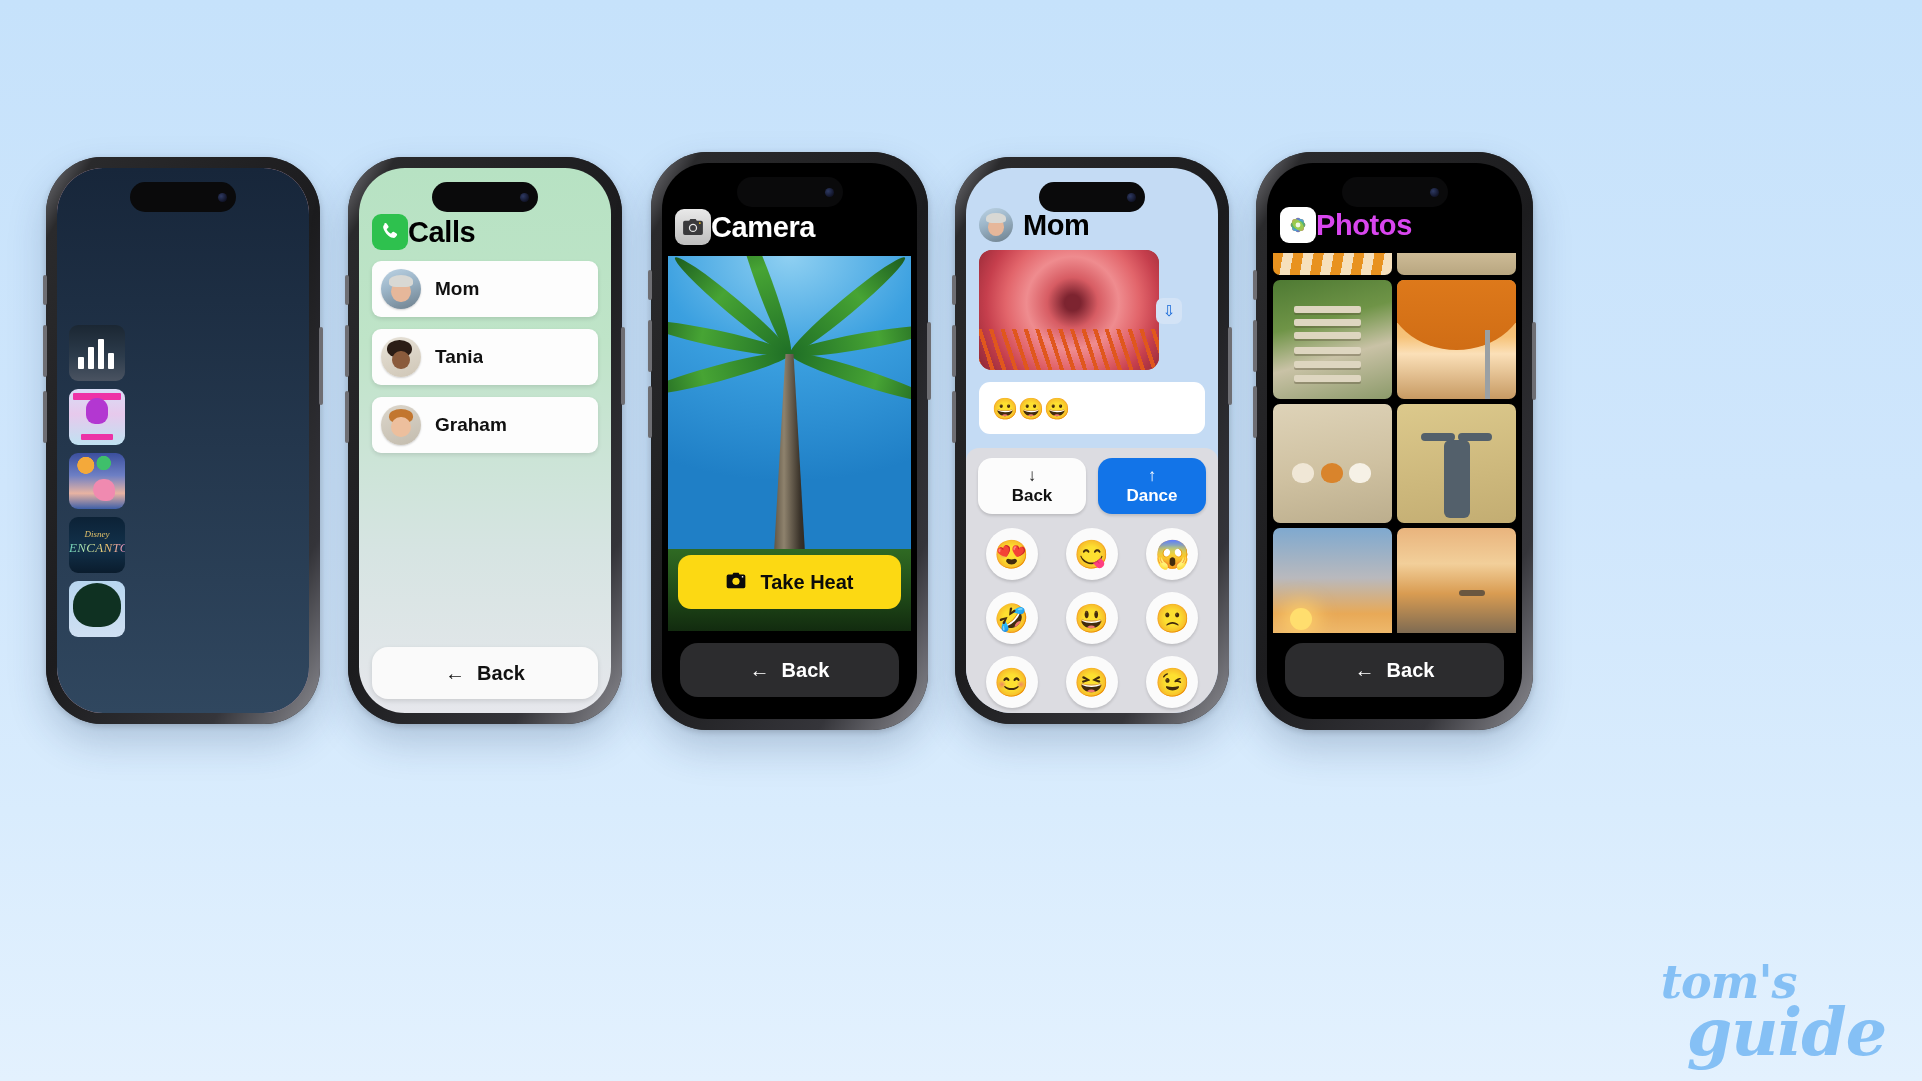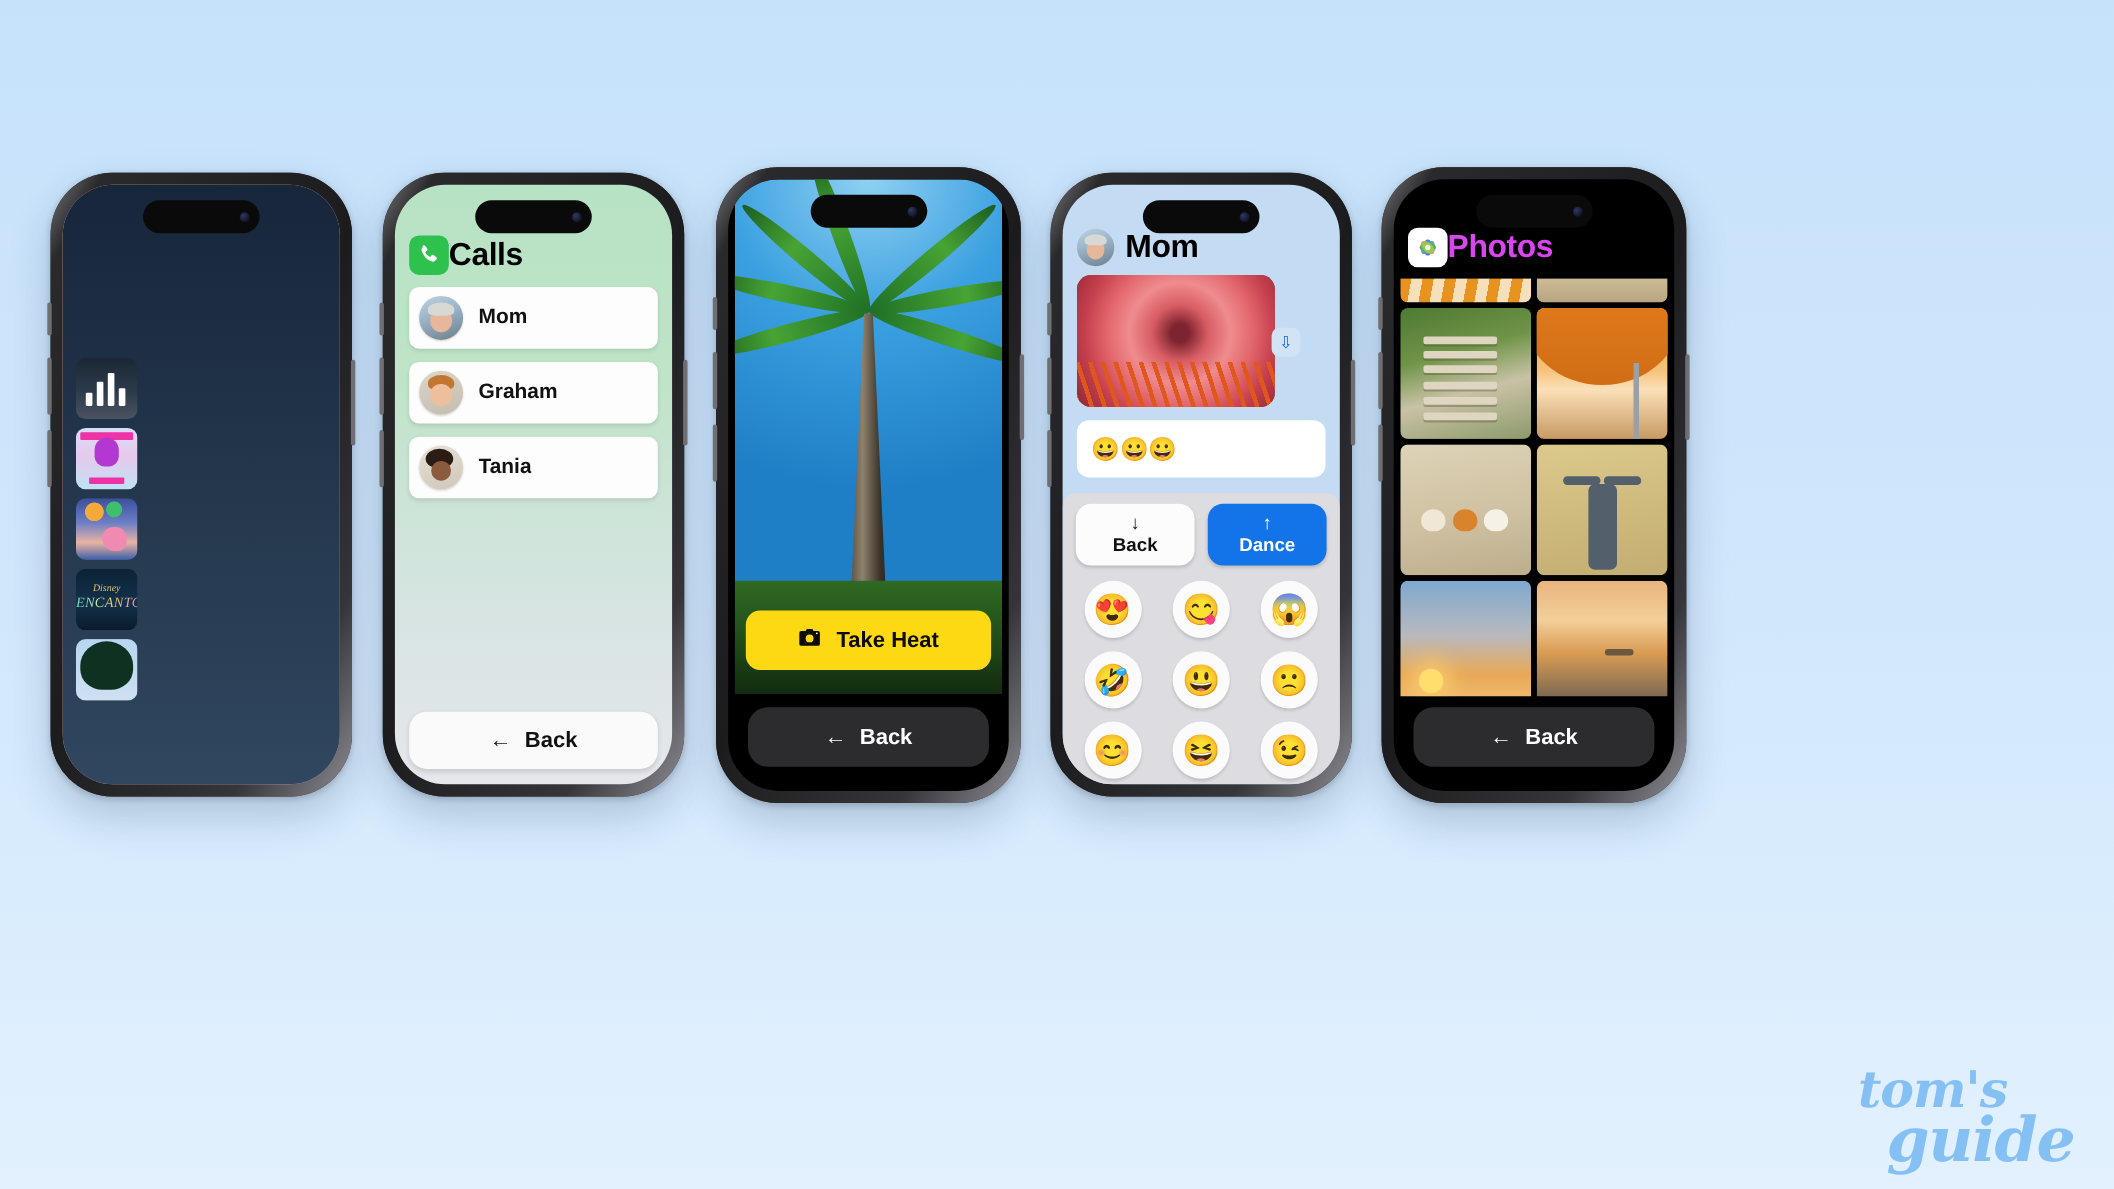--- a/index.html
+++ b/index.html
@@ -307,21 +307,21 @@
 
   
   .watermark {
     position: absolute; right: 36px; bottom: 18px;
     text-align: left; line-height: .92;
     font-family: "DejaVu Serif", serif;
     font-weight: 700; font-style: italic;
     color: #85c0f5;
   }
   .wm-1 { font-size: 46px; letter-spacing: -1px; }
-  .wm-2 { font-size: 56px; letter-spacing: -1px; margin-left: 26px; }
+  .wm-2 { font-size: 65px; letter-spacing: -1px; margin-left: 26px; }
 </style>
 </head>
 <body>
 
 <div class="phone-row">
 
   <div class="phone" id="p1">
     <span class="btn-vol a"></span>
     <span class="btn-vol b"></span>
     <span class="btn-vol c"></span>
@@ -432,26 +432,26 @@
         </span>
         <span class="app-title">Calls</span>
       </div>
 
       <div class="contacts">
         <div class="row-card">
           <span class="avatar avatar-mom"></span>
           <span class="row-label">Mom</span>
         </div>
         <div class="row-card">
+          <span class="avatar avatar-tania"></span>
+          <span class="row-label">Tania</span>
+        </div>
+        <div class="row-card">
           <span class="avatar avatar-graham"></span>
           <span class="row-label">Graham</span>
-        </div>
-        <div class="row-card">
-          <span class="avatar avatar-tania"></span>
-          <span class="row-label">Tania</span>
         </div>
       </div>
 
       <div class="spacer"></div>
 
       <div class="back-wrap">
         <div class="back-bar">
           <span>←</span>
           <span>Back</span>
         </div>
@@ -462,20 +462,31 @@
   <div class="phone" id="p3">
     <span class="btn-vol a"></span>
     <span class="btn-vol b"></span>
     <span class="btn-vol c"></span>
     <span class="btn-pwr"></span>
     <div class="screen">
       <div class="dynamic-island">
         <span class="di-cam"></span>
       </div>
 
+      <div class="app-head">
+        <span class="app-icon">
+          <svg width="22" height="18" viewBox="0 0 24 20" fill="#3a3a3c">
+            <path d="M9 1h6l1.2 2H21a2 2 0 0 1 2 2v12a2 2 0 0 1-2 2H3a2 2 0 0 1-2-2V5a2 2 0 0 1 2-2h4.8L9 1z"></path>
+            <circle cx="12" cy="11" r="4.6" fill="#e9e9e9"></circle>
+              <circle cx="12" cy="11" r="3.2" fill="#3a3a3c"></circle>
+            <circle cx="19.6" cy="5.6" r="1" fill="#f5c518"></circle>
+          </svg>
+        </span>
+        <span class="app-title">Camera</span>
+      </div>
 
       <div class="viewfinder">
         <span class="fill scene-palm">
           <i class="frond" style="transform:rotate(-168deg)"></i>
           <i class="frond" style="transform:rotate(-140deg)"></i>
           <i class="frond" style="transform:rotate(-110deg)"></i>
           <i class="frond" style="transform:rotate(-40deg)"></i>
           <i class="frond" style="transform:rotate(-10deg)"></i>
           <i class="frond" style="transform:rotate(18deg)"></i>
           <i class="frond" style="transform:rotate(-195deg)"></i>

